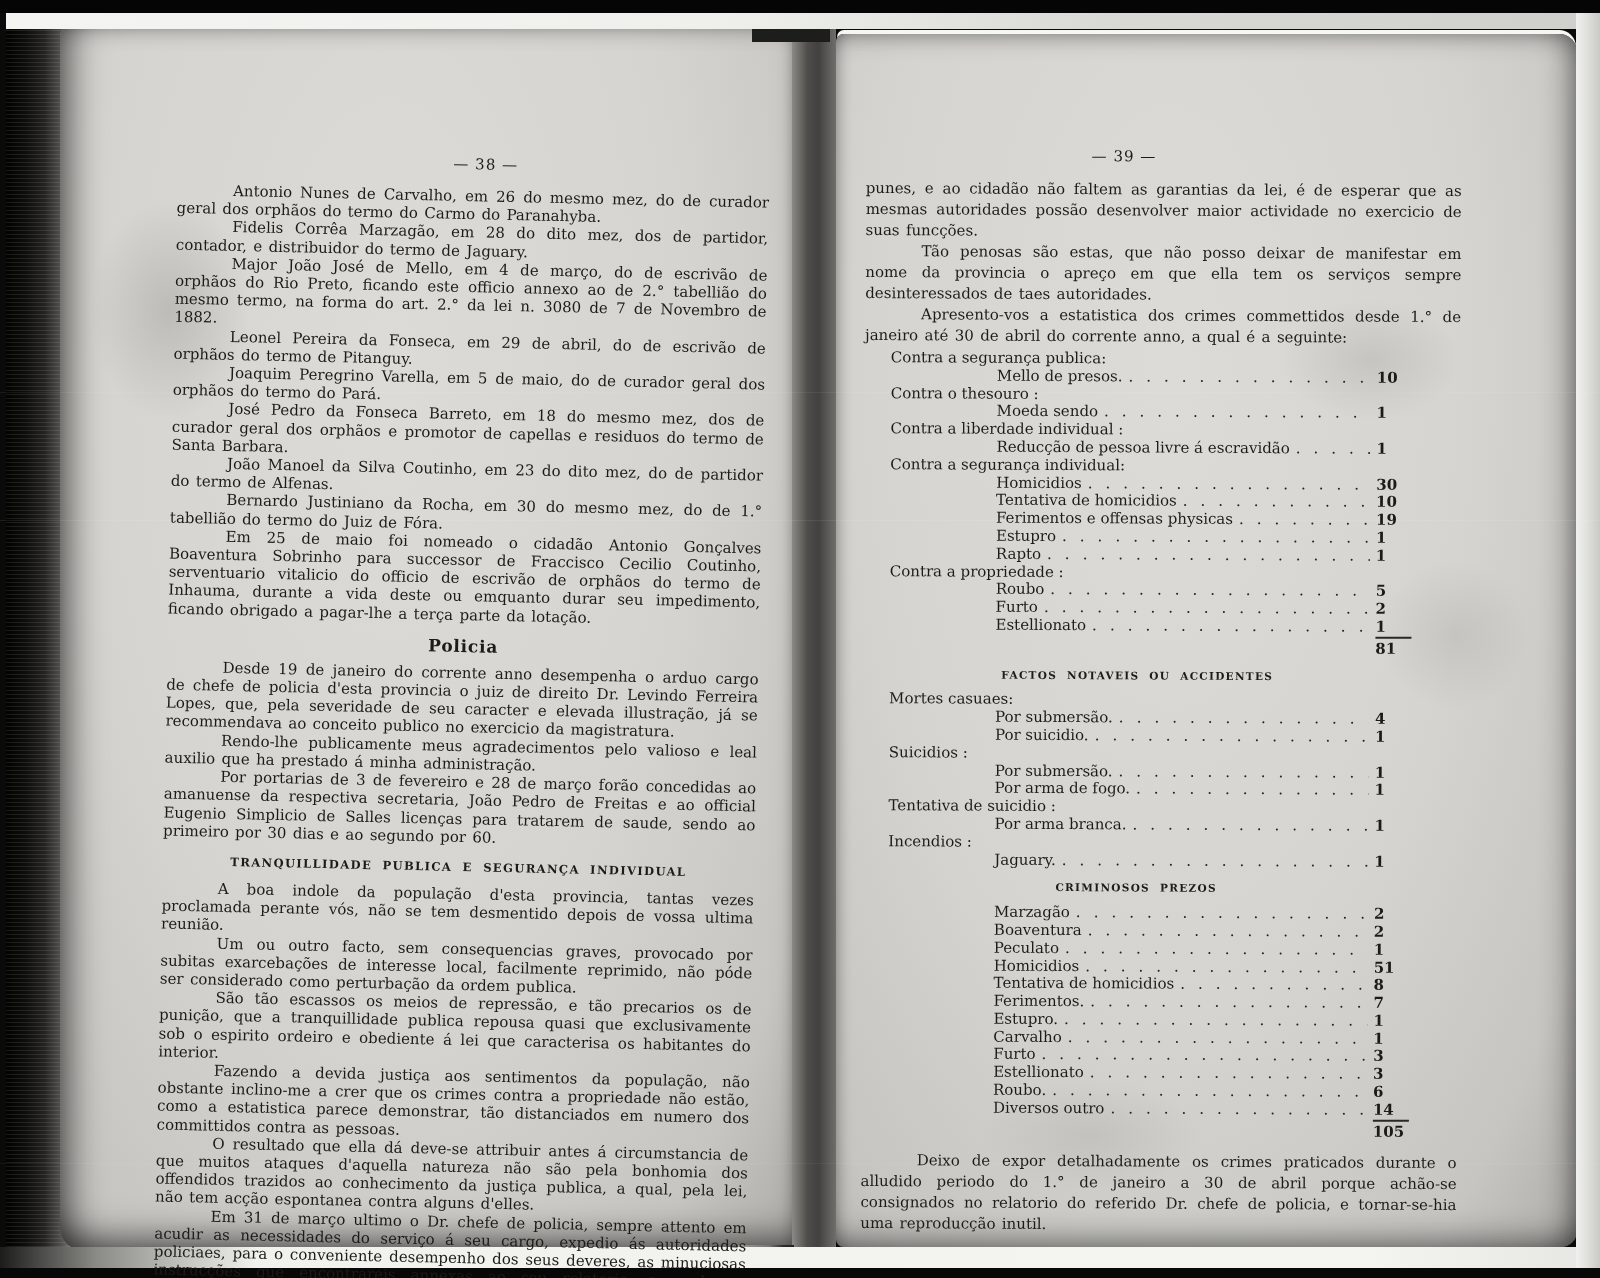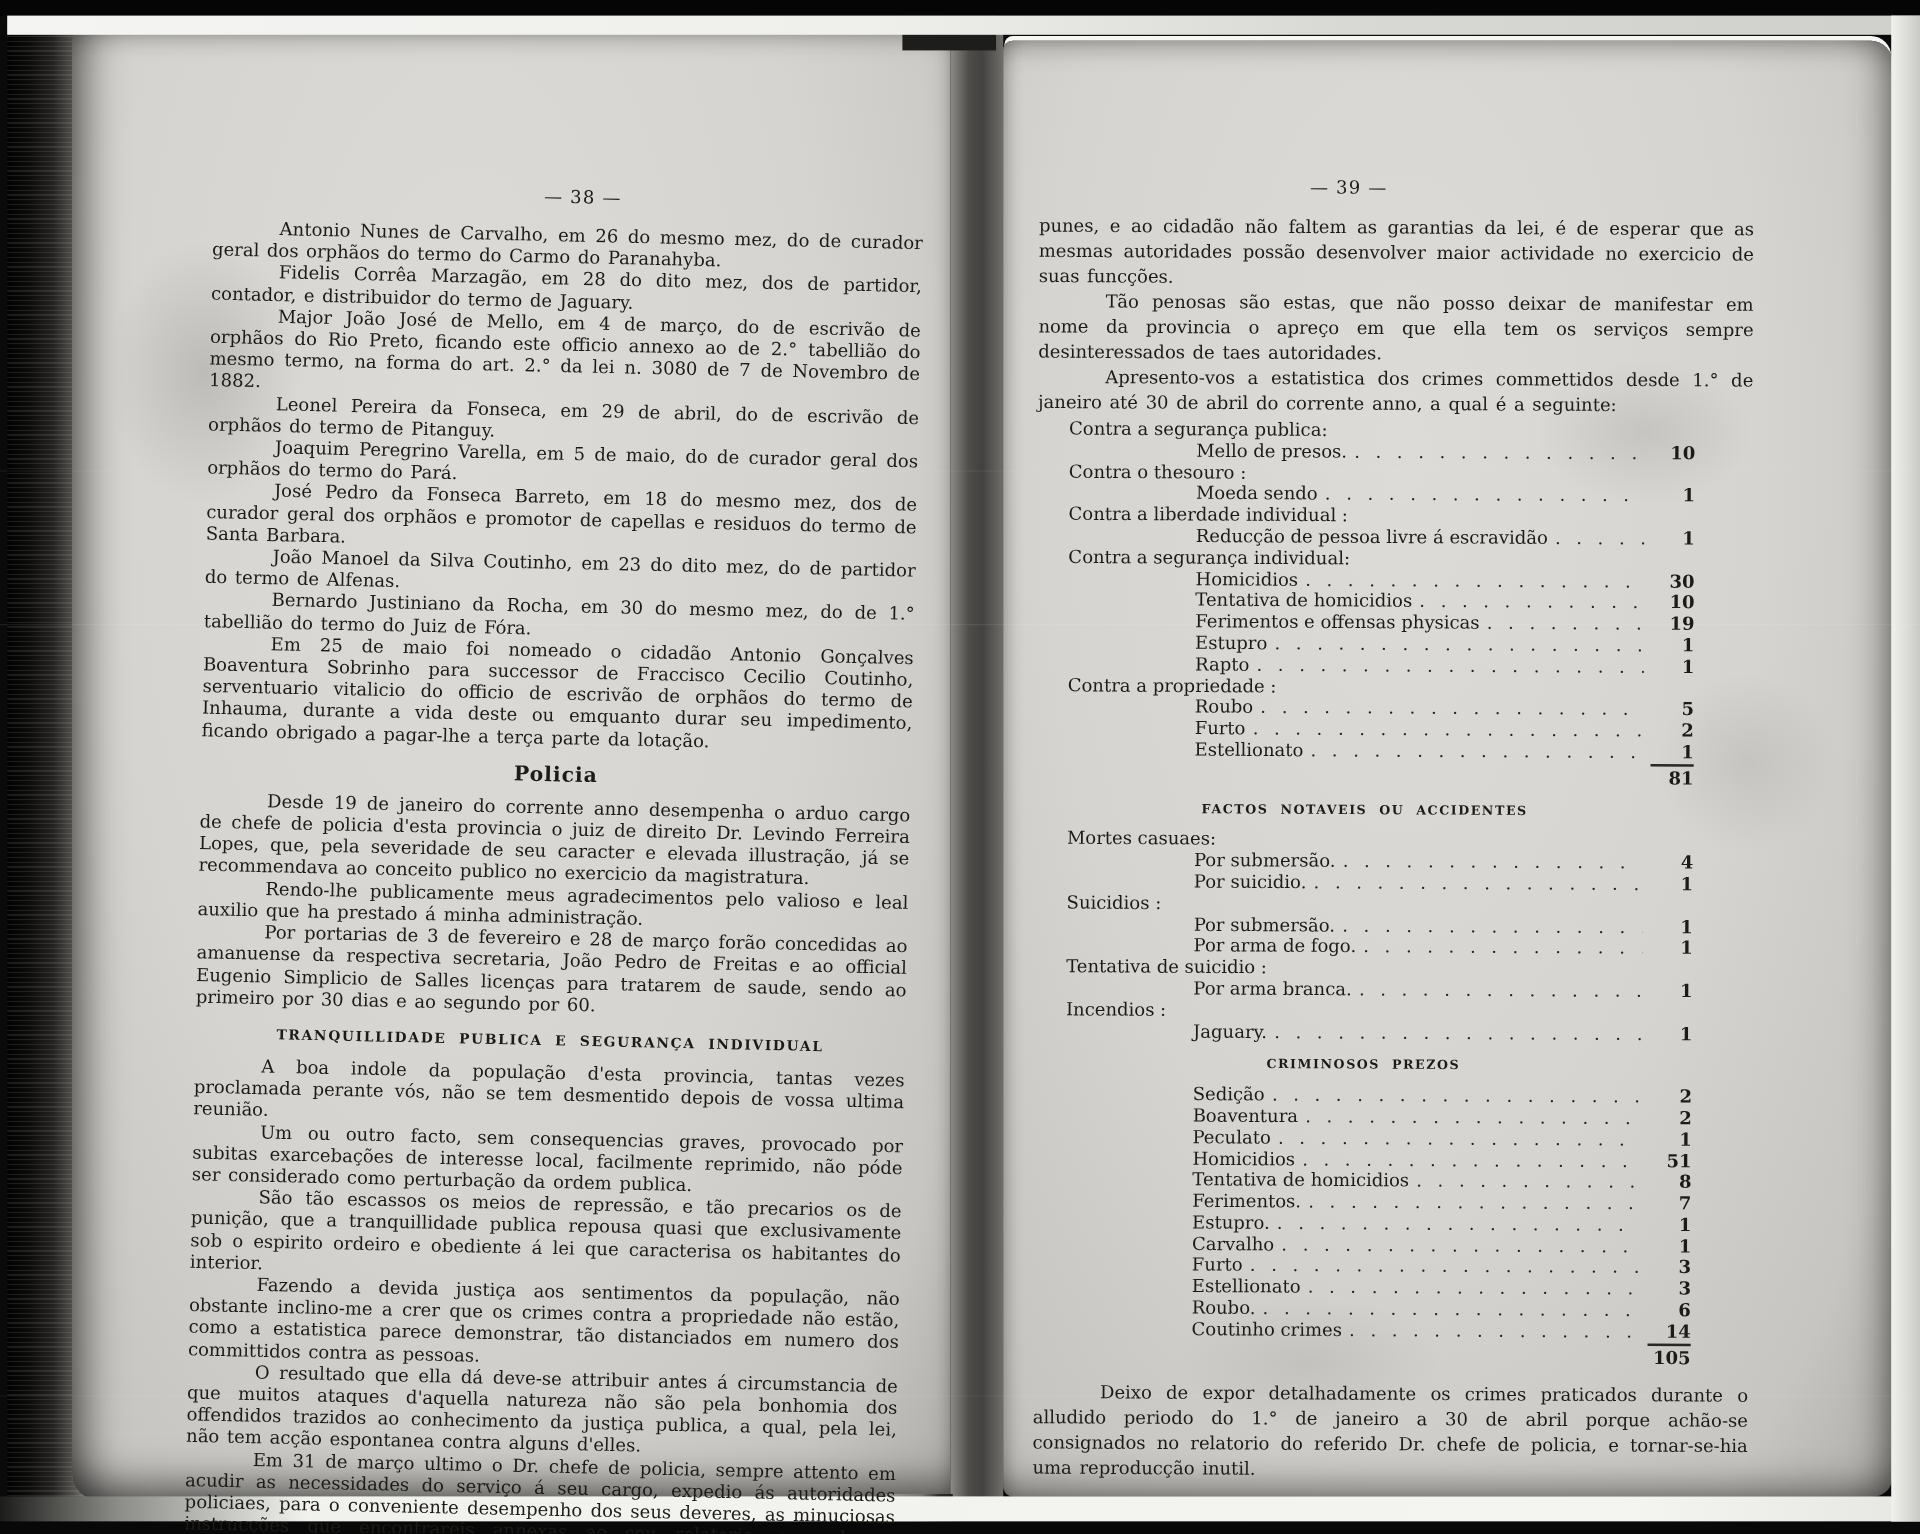--- a/index.html
+++ b/index.html
@@ -56,21 +56,21 @@
   .h1x{text-align:center;font-weight:bold;font-size:17px;letter-spacing:0.8px;margin:12px 0 8px;}
   .h2x{text-align:center;font-weight:bold;font-size:11.5px;letter-spacing:1.4px;word-spacing:5px;margin:14px 0 11px;}
   .h3x{text-align:center;font-weight:bold;font-size:10.5px;letter-spacing:1.3px;word-spacing:5px;margin:10px 48px 7px 0;}
 
   #right-stats{font-size:15px;line-height:17.8px;margin-top:3px;}
   .grp{margin-left:26px;white-space:nowrap;}
   .row{display:flex;align-items:baseline;margin-left:132px;padding-right:48px;}
   .lbl{white-space:nowrap;}
   .dots{flex:1;overflow:hidden;white-space:nowrap;margin:0 6px;color:#25231f;}
   .dots::before{content:"...................................................";letter-spacing:13px;}
-  .val{flex:none;width:36px;text-align:right;font-weight:bold;}
+  .val{flex:none;width:36px;text-align:left;font-weight:bold;}
   .val.ul{border-bottom:2px solid #2a2724;}
   .trow{display:flex;justify-content:flex-end;padding-right:48px;margin-top:2px;}
   #right-close{margin-top:12px;}
 </style>
 </head>
 <body>
 
 <div id="scan">
   <div class="book-edge"></div>
 
@@ -222,21 +222,21 @@
           <span class="val">1</span>
         </div>
         <div class="grp">Incendios :</div>
         <div class="row">
           <span class="lbl">Jaguary.</span>
           <span class="dots"></span>
           <span class="val">1</span>
         </div>
         <div class="h3x">CRIMINOSOS PREZOS</div>
         <div class="row">
-          <span class="lbl">Sedição</span>
+          <span class="lbl">Marzagão</span>
           <span class="dots"></span>
           <span class="val">2</span>
         </div>
         <div class="row">
           <span class="lbl">Boaventura</span>
           <span class="dots"></span>
           <span class="val">2</span>
         </div>
         <div class="row">
           <span class="lbl">Peculato</span>
@@ -277,21 +277,21 @@
           <span class="lbl">Estellionato</span>
           <span class="dots"></span>
           <span class="val">3</span>
         </div>
         <div class="row">
           <span class="lbl">Roubo.</span>
           <span class="dots"></span>
           <span class="val">6</span>
         </div>
         <div class="row">
-          <span class="lbl">Coutinho crimes</span>
+          <span class="lbl">Diversos outro</span>
           <span class="dots"></span>
           <span class="val ul">14</span>
         </div>
         <div class="trow">
           <span class="val">105</span>
         </div>
       </div>
     <div id="right-close">
         <div class="para rp">Deixo de expor detalhadamente os crimes praticados durante o alludido periodo do 1.° de janeiro a 30 de abril porque achão-se consignados no relatorio do referido Dr. chefe de policia, e tornar-se-hia uma reproducção inutil.</div>
       </div>

